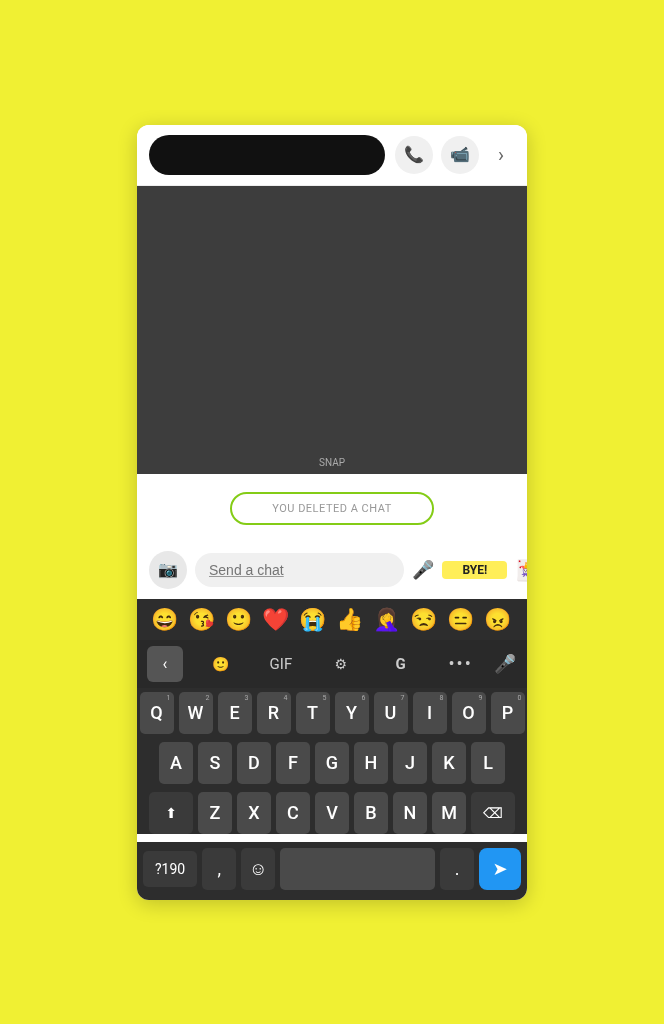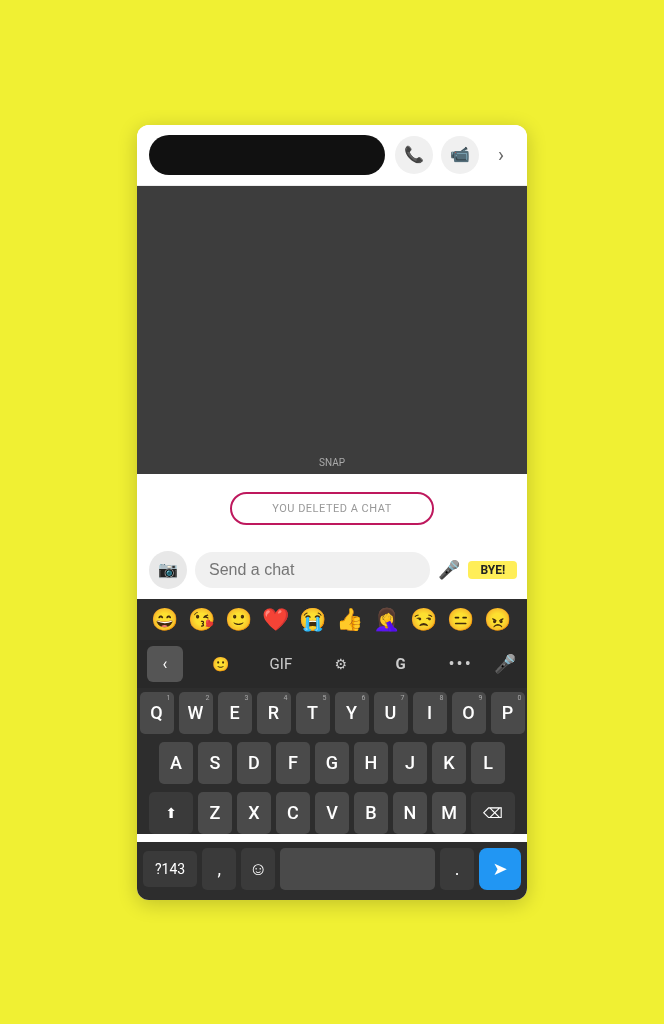--- a/index.html
+++ b/index.html
@@ -82,21 +82,21 @@
 
     
     .deleted-chat-area {
       background: #fff;
       padding: 18px 20px;
       display: flex;
       justify-content: center;
       align-items: center;
     }
     .deleted-chat-bubble {
-      border: 2px solid #be185d;
+      border: 2px solid #84cc16;
       border-radius: 40px;
       padding: 8px 40px;
       display: flex;
       align-items: center;
       justify-content: center;
       position: relative;
     }
     .deleted-chat-text {
       font-size: 11px;
       color: #999;
@@ -123,44 +123,45 @@
       justify-content: center;
       font-size: 16px;
       flex-shrink: 0;
       cursor: pointer;
     }
     .chat-input-field {
       flex: 1;
       background: #f0f0f0;
       border-radius: 22px;
       padding: 9px 14px;
-      font-size: 16px;
+      font-size: 14px;
       color: #999;
       border: none;
       outline: none;
+      text-decoration: underline;
     }
     .mic-btn {
       font-size: 18px;
       color: #666;
       cursor: pointer;
       flex-shrink: 0;
     }
     .sticker-btns {
       display: flex;
       gap: 6px;
       align-items: center;
     }
     .sticker-btn {
       font-size: 20px;
       cursor: pointer;
     }
     .bye-sticker {
       font-size: 12px;
       background: #ffee58;
-      padding: 2px 12px;
+      padding: 2px 20px;
       border-radius: 4px;
       font-weight: bold;
       color: #222;
       cursor: pointer;
     }
 
     
     .emoji-row {
       background: #2d2d2d;
       display: flex;
@@ -455,21 +456,21 @@
       <div class="key">V</div>
       <div class="key">B</div>
       <div class="key">N</div>
       <div class="key">M</div>
       <div class="key key-backspace">⌫</div>
     </div>
   </div>
 
   <div class="kb-bottom-row">
     <div class="kb-num-key">
-      <span>?143</span>
+      <span>?190</span>
     </div>
     <div class="kb-comma">
       <span>,</span>
     </div>
     <div class="kb-emoji-btn">
       <span>☺</span>
     </div>
     <div class="kb-space-long"></div>
     <div class="kb-period">
       <span>.</span>

